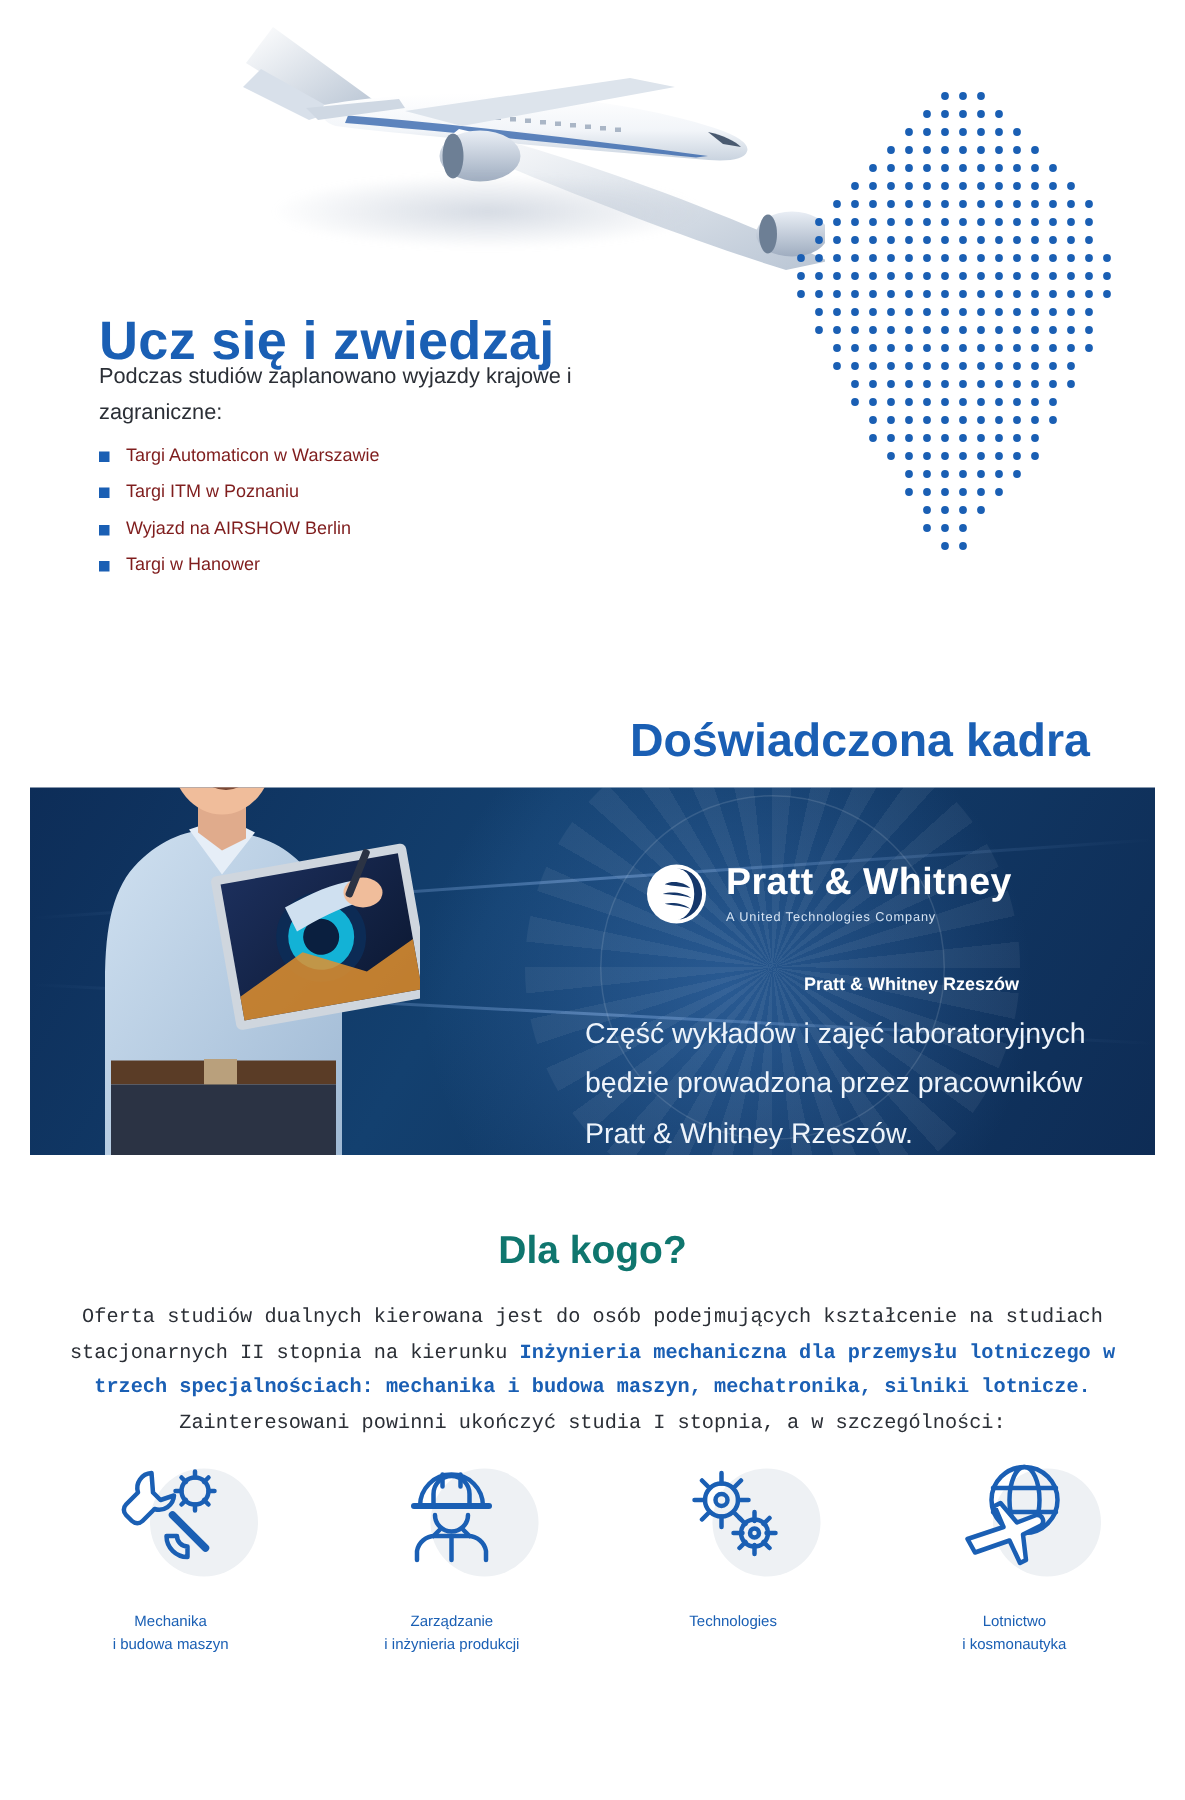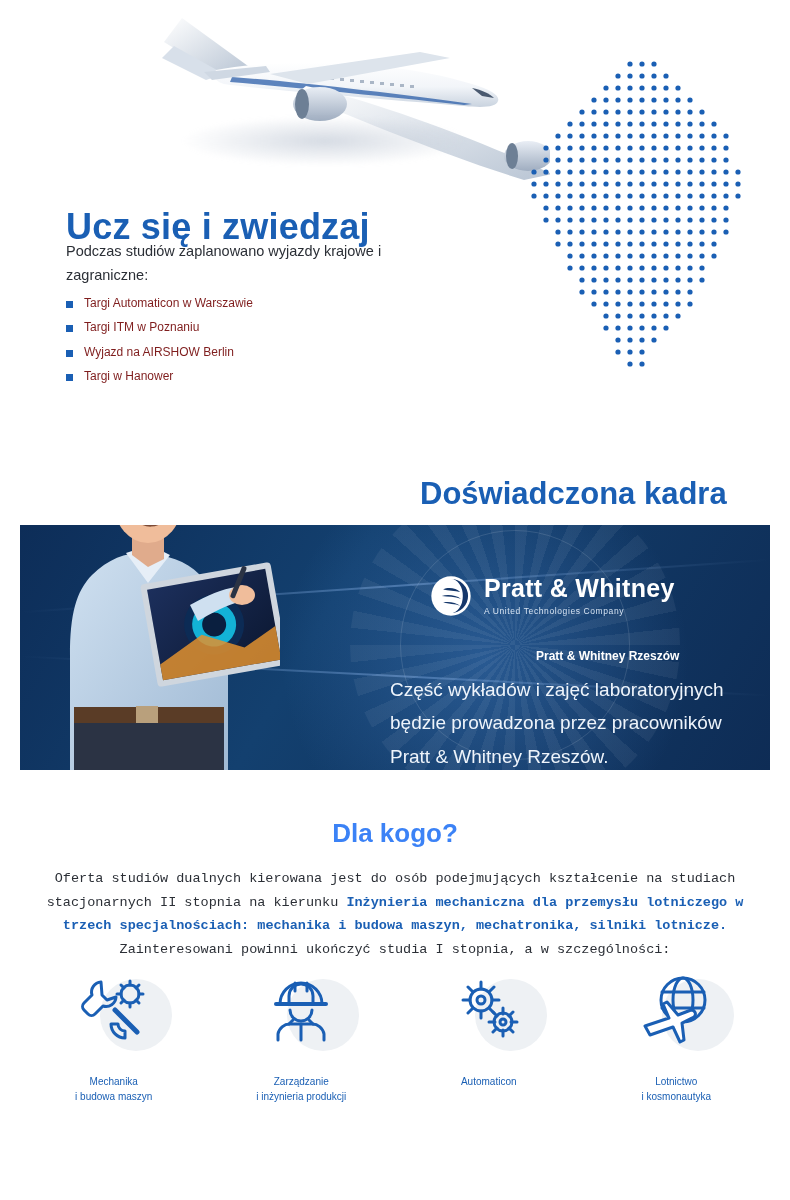--- a/index.html
+++ b/index.html
@@ -94,21 +94,21 @@
     position: absolute; left: 370px; top: 148px; width: 340px;
     text-align: left; font-size: 19px; line-height: 1.75; color: #eef4fb;
   }
 
   
   .person { position: absolute; left: 20px; bottom: 0; width: 240px; height: 345px; }
 
   
   .sec-who { position: relative; height: 150px; }
   .who-title {
-    text-align: center; font-size: 26px; font-weight: bold; color: #3b82f6;
+    text-align: center; font-size: 26px; font-weight: bold; color: #0f766e;
     padding-top: 28px;
   }
   .who-body {
     margin: 18px auto 0; width: 720px; text-align: center;
     font-size: 13.5px; line-height: 1.75; color: #2b2f36; font-family: Liberation Mono, monospace;
   }
   .who-body b { color: #1a5fb4; }
 
   
   .sec-icons { position: relative; height: 255px; padding-top: 20px; }
@@ -637,21 +637,21 @@
               <circle cx="31" cy="30" r="11"></circle>
               <circle cx="31" cy="30" r="4"></circle>
               <path d="M31 12 v7 M31 41 v7 M13 30 h7 M42 30 h7 M18 17 l5 5 M39 38 l5 5 M44 17 l-5 5 M23 38 l-5 5"></path>
               <circle cx="53" cy="52" r="9"></circle>
               <circle cx="53" cy="52" r="3"></circle>
               <path d="M53 38 v6 M53 60 v6 M39 52 h6 M61 52 h6 M43 42 l4 4 M59 58 l4 4 M63 42 l-4 4 M47 58 l-4 4"></path>
             </g>
           </svg>
         </div>
         <div class="icon-label">
-          <span>Automaticon</span>
+          <span>Technologies</span>
           <span></span>
         </div>
       </div>
 
       <div class="icon-cell">
         <div class="icon-art">
           <div class="blob"></div>
           <svg width="78" height="78" viewBox="0 0 78 78">
             <g fill="none" stroke="#1a5fb4" stroke-width="3" stroke-linecap="round" stroke-linejoin="round">
               <circle cx="46" cy="30" r="22"></circle>

